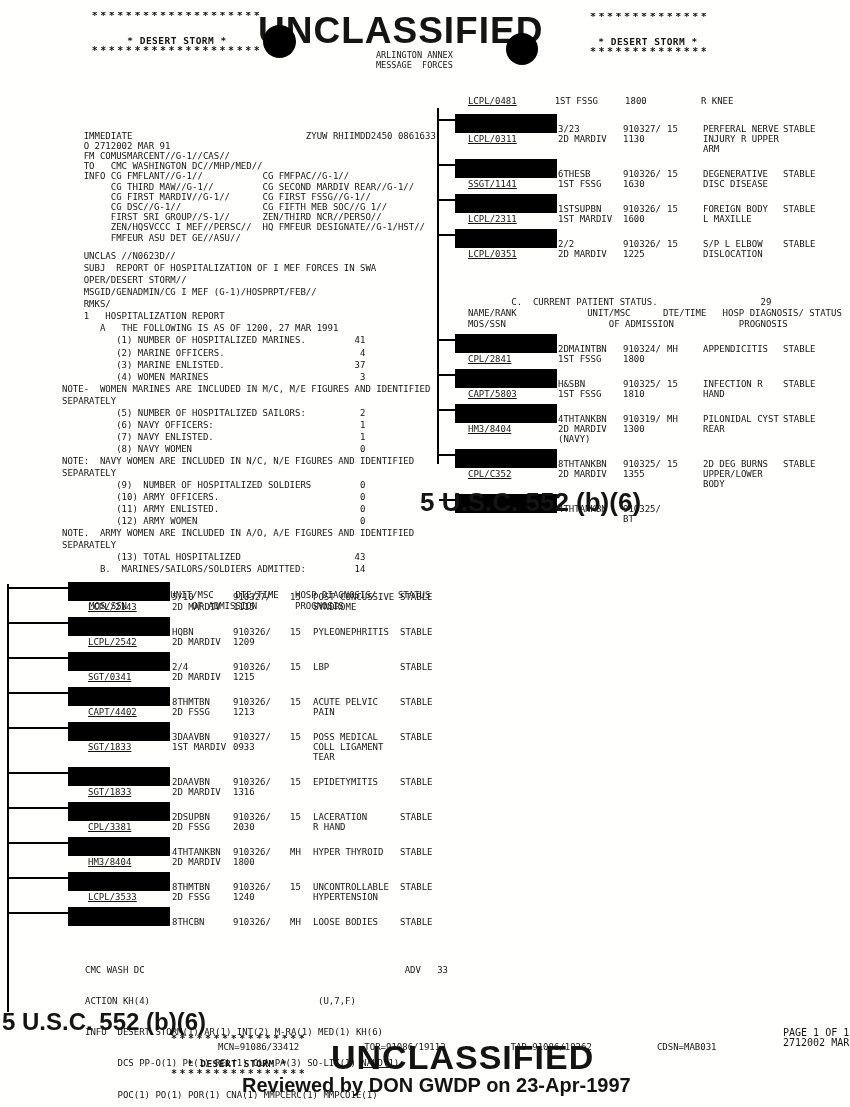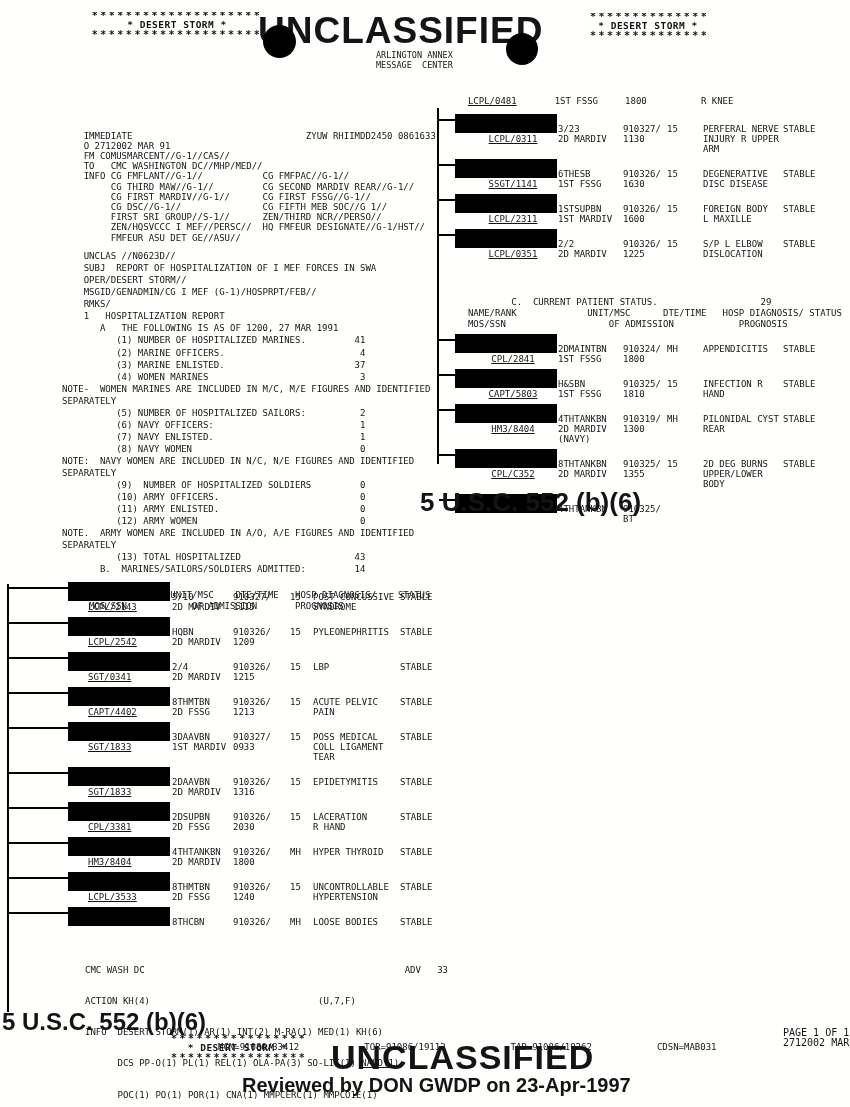--- a/index.html
+++ b/index.html
@@ -1,21 +1,21 @@
 <!DOCTYPE html>
 <html><head>
 <meta charset="utf-8">
 <style>
   html,body{margin:0;padding:0;background:#e8e8e8;}
   #page{position:relative;width:850px;height:1107px;background:#fffffd;overflow:hidden;
         font-family:"DejaVu Sans Mono",monospace;color:#141414;}
   
   .stamp{position:absolute;text-align:center;overflow:hidden;}
   .stamp .row{font:bold 10px "DejaVu Sans Mono",monospace;letter-spacing:2.5px;line-height:7px;white-space:nowrap;}
-  .stamp .lbl{font:bold 9.5px "DejaVu Sans Mono",monospace;letter-spacing:.5px;line-height:12px;white-space:nowrap;}
+  .stamp .lbl{font:bold 9.5px "DejaVu Sans Mono",monospace;letter-spacing:.5px;line-height:12px;white-space:nowrap;margin-top:16px;}
   #stamp-tl{left:88px;top:12px;width:178px;}
   #stamp-tr{left:590px;top:13px;width:116px;}
   #stamp-bl{left:171px;top:1035px;width:133px;}
   .bigtitle{position:absolute;font-family:"Liberation Sans",sans-serif;font-weight:bold;white-space:nowrap;}
   #unclass-top{left:258px;top:10px;font-size:37px;letter-spacing:1px;}
   #unclass-bot{left:331px;top:1038px;font-size:34px;letter-spacing:1px;}
   #reviewed{left:242px;top:1074px;font-size:20px;}
   #usc-mid{left:420px;top:487px;font-size:26px;}
   #usc-bot{left:2px;top:1008px;font-size:24px;}
   .dot{position:absolute;background:#000;border-radius:50%;}
@@ -35,21 +35,21 @@
   #left-table{position:absolute;left:60px;top:582px;width:392px;font-size:9px;}
   #right-col{position:absolute;left:430px;top:96px;width:420px;font-size:9px;}
   .rline{white-space:pre;line-height:10px;margin-bottom:8px;}
   #c-header{white-space:pre;line-height:11px;margin:2px 4px 4px 0;}
   .trow{display:grid;margin-bottom:5px;position:relative;align-items:start;}
   .trow.lg{grid-template-columns:112px 61px 57px 23px 87px 50px;}
   .trow.rg{grid-template-columns:128px 65px 44px 36px 80px 57px;}
   .cell{white-space:pre-line;line-height:10px;padding-top:10px;}
   .cell.name{padding-top:0;white-space:normal;}
   .lg .cell.name{padding-left:28px;}
-  .rg .cell.name{padding-left:38px;text-align:center;}
+  .rg .cell.name{padding-left:38px;}
   .redact{height:19px;background:#000;margin-bottom:1px;position:relative;width:102px;}
   .lg .redact{margin-left:-20px;}
   .rg .redact{margin-left:-13px;}
   .redact::before{content:"";position:absolute;right:100%;top:5px;height:2px;background:#000;}
   .lg .redact::before{width:59px;}
   .rg .redact::before{width:16px;}
   .rank{line-height:10px;text-decoration:underline;}
   .vline{position:absolute;width:2px;background:#000;}
   #vline-left{left:7px;top:584px;height:428px;}
   #vline-right{left:437px;top:108px;height:356px;}
@@ -61,21 +61,21 @@
 
   <div class="stamp" id="stamp-tl">
     <div class="row">********************</div>
     <div class="lbl">* DESERT  STORM *</div>
     <div class="row">********************</div>
   </div>
 
   <div class="bigtitle" id="unclass-top">UNCLASSIFIED</div>
   <div class="dot" id="dot1"></div>
   <div class="dot" id="dot2"></div>
-  <div id="annex"><span>ARLINGTON ANNEX</span><br><span>MESSAGE  CENTER</span></div>
+  <div id="annex"><span>ARLINGTON ANNEX</span><br><span>MESSAGE  FORCES</span></div>
 
   <div class="stamp" id="stamp-tr">
     <div class="row">********************</div>
     <div class="lbl">* DESERT  STORM *</div>
     <div class="row">********************</div>
   </div>
 
   <div class="pre" id="msg-head">
     
   <div class="ln">    IMMEDIATE                                ZYUW RHIIMDD2450 0861633</div><div class="ln">    O 2712002 MAR 91</div><div class="ln">    FM COMUSMARCENT//G-1//CAS//</div><div class="ln">    TO   CMC WASHINGTON DC//MHP/MED//</div><div class="ln">    INFO CG FMFLANT//G-1//           CG FMFPAC//G-1//</div><div class="ln">         CG THIRD MAW//G-1//         CG SECOND MARDIV REAR//G-1//</div><div class="ln">         CG FIRST MARDIV//G-1//      CG FIRST FSSG//G-1//</div><div class="ln">         CG DSC//G-1//               CG FIFTH MEB SOC//G 1//</div><div class="ln">         FIRST SRI GROUP//S-1//      ZEN/THIRD NCR//PERSO//</div><div class="ln">         ZEN/HQSVCCC I MEF//PERSC//  HQ FMFEUR DESIGNATE//G-1/HST//</div><div class="ln">         FMFEUR ASU DET GE//ASU//</div></div>

